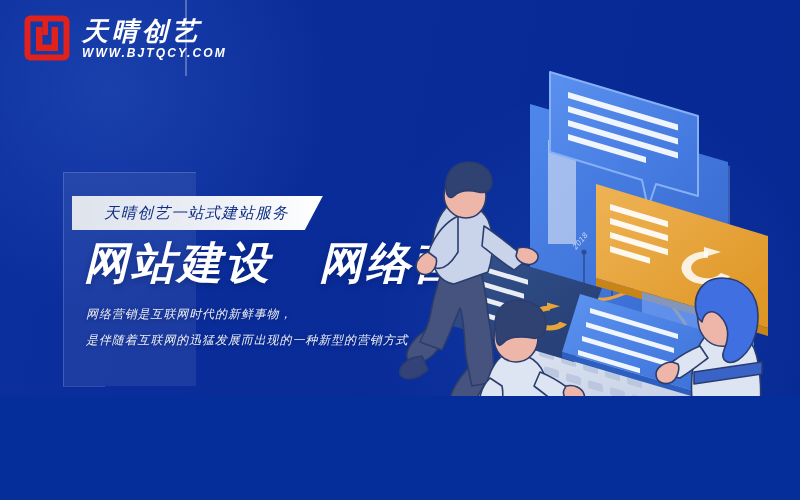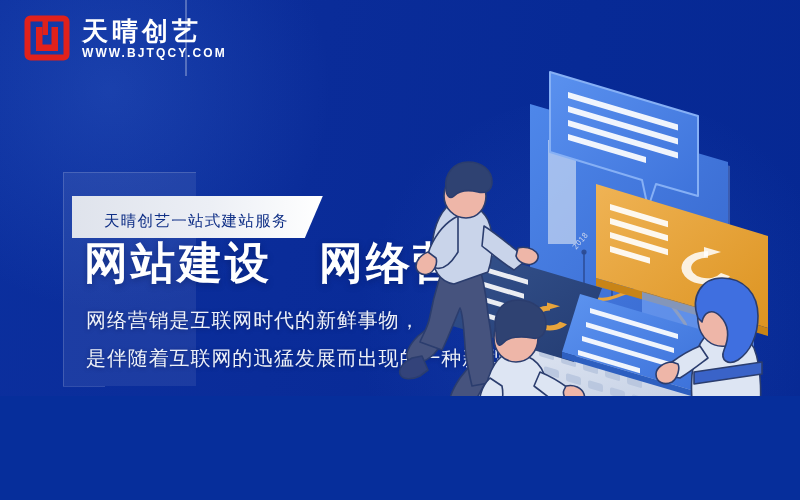--- a/index.html
+++ b/index.html
@@ -4,20 +4,21 @@
 <style>
   html,body{margin:0;padding:0;}
   body{
     width:800px;height:500px;overflow:hidden;
     font-family:"Liberation Sans","DejaVu Sans",sans-serif;
     background:#062e9b;
   }
   #banner{
     position:relative;width:800px;height:396px;overflow:hidden;
     background:linear-gradient(100deg,#0b2f9e 0%,#0a2c99 38%,#072a96 68%,#062893 100%);
+    font-style:italic;
   }
 
   
   .glow{position:absolute;border-radius:50%;pointer-events:none;}
   .glow.a{left:-120px;top:-140px;width:460px;height:460px;
     background:radial-gradient(circle,rgba(80,130,230,.22),rgba(80,130,230,0) 68%);}
   .glow.b{right:-60px;bottom:-160px;width:520px;height:460px;
     background:radial-gradient(circle,rgba(70,120,225,.18),rgba(70,120,225,0) 70%);}
 
   
@@ -30,34 +31,34 @@
   #logo-divider{position:absolute;left:0;top:0;width:185px;height:76px;
      border-right:2px solid rgba(255,255,255,.28);}
 
   
   #copy{position:absolute;left:63px;top:172px;width:133px;height:214px;}
   #copy-panel{position:absolute;inset:0;background:rgba(255,255,255,.075);
      border-top:1px solid rgba(255,255,255,.16);border-left:1px solid rgba(255,255,255,.16);}
   #copy-panel:after{content:"";position:absolute;left:-1px;bottom:-1px;width:42px;height:1px;
      background:rgba(255,255,255,.16);}
 
-  #tagline{position:absolute;left:72px;top:196px;height:34px;padding:8px 34px 0 32px;
+  #tagline{position:absolute;left:72px;top:196px;height:34px;padding:0 34px 0 32px;
      display:flex;align-items:center;
      background:linear-gradient(90deg,#dfe3ec 0%,#eceff5 55%,#ffffff 100%);
      clip-path:polygon(0 0,100% 0,calc(100% - 18px) 100%,0 100%);}
   #tagline span{font-size:15.5px;color:#0f2f86;letter-spacing:1.3px;font-weight:400;
      font-family:"DejaVu Sans","Liberation Sans",sans-serif;}
 
   #headline{position:absolute;left:84px;top:238px;display:flex;align-items:center;}
   #headline span{font-size:44px;font-weight:700;color:#ffffff;letter-spacing:3px;line-height:1.12;
      font-family:"DejaVu Sans","Liberation Sans",sans-serif;
      text-shadow:0 2px 6px rgba(2,18,70,.38);white-space:pre;}
 
   #subcopy{position:absolute;left:86px;top:306px;}
-  #subcopy p{margin:0 0 9px 0;font-size:20px;color:#eef1f8;letter-spacing:.9px;line-height:1.45;
+  #subcopy p{margin:0 0 9px 0;font-size:12px;color:#eef1f8;letter-spacing:.9px;line-height:1.45;
      font-family:"DejaVu Sans","Liberation Sans",sans-serif;
      text-shadow:0 1px 4px rgba(2,18,70,.45);white-space:pre;}
   #subcopy p:last-child{margin-bottom:0;}
 
   
   #art{position:absolute;left:398px;top:56px;width:402px;height:444px;}
   #art svg{display:block;width:100%;height:100%;}
 </style>
 </head>
 <body>

